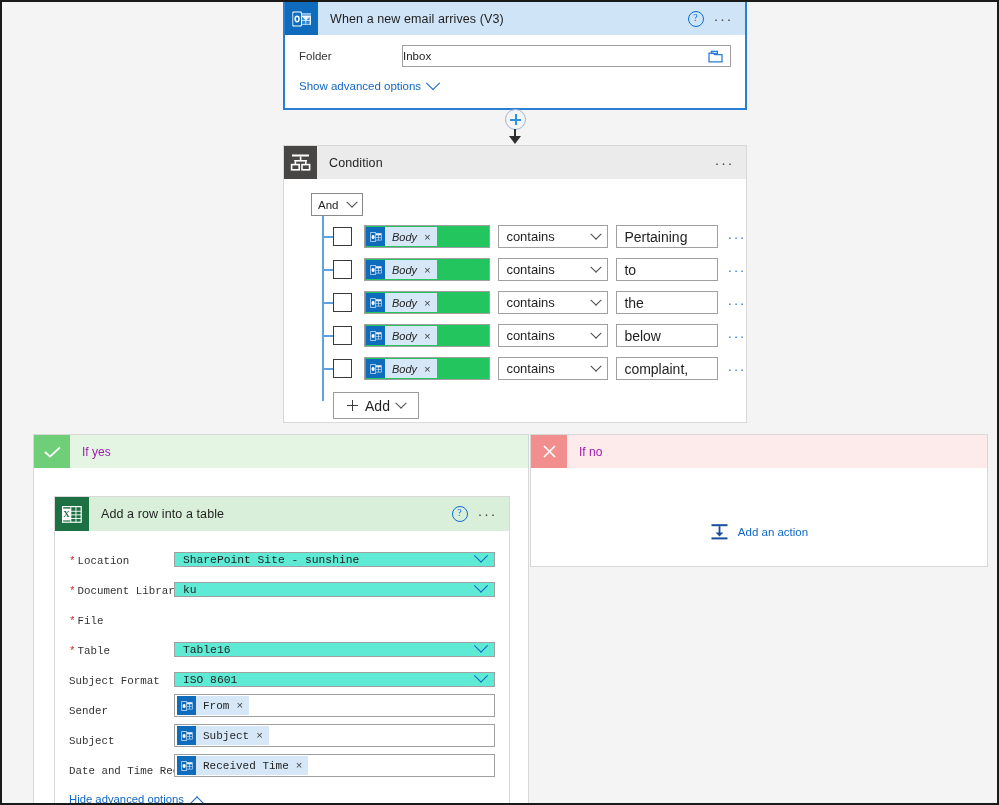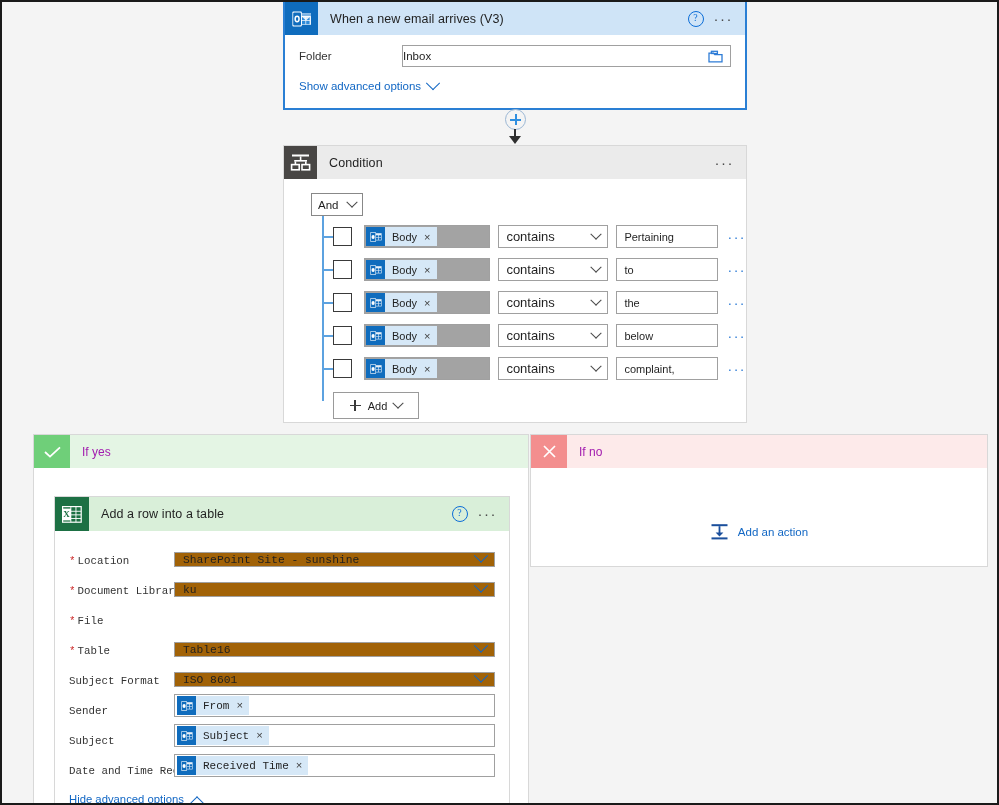--- a/index.html
+++ b/index.html
@@ -261,25 +261,26 @@
     border: 1.4px solid #3a3a3a;
     background: #fff;
     flex: 0 0 17px;
     margin-right: 12px;
     cursor: pointer;
   }
   .token-input {
     width: 142px;
     height: 23px;
     border: 1px solid #a0a0a0;
-    background: #a3a3a3;
+    background: #22c55e;
     display: flex;
     align-items: center;
     box-sizing: border-box;
     padding: 1px;
+    font-style: italic;
   }
   .token {
     display: inline-flex;
     align-items: center;
     height: 19px;
     background: #d6e8f7;
     font-size: 11px;
     color: #1f1f1f;
     padding-right: 6px;
     max-width: 100%;
@@ -314,21 +315,21 @@
   }
   .val-input {
     width: 112px;
     height: 23px;
     border: 1px solid #a0a0a0;
     background: #fff;
     display: flex;
     align-items: center;
     padding: 8px 7px;
     box-sizing: border-box;
-    font-size: 11px;
+    font-size: 14px;
     color: #1f1f1f;
     margin-left: 8px;
   }
   .row-ellipsis {
     margin-left: 10px;
     color: #2e7cd6;
     font-size: 14px;
     letter-spacing: 1.5px;
     line-height: 6px;
     cursor: pointer;
@@ -338,21 +339,21 @@
     margin-left: 22px;
     margin-top: 2px;
     width: 84px;
     height: 25px;
     border: 1px solid #9a9a9a;
     background: #fff;
     display: inline-flex;
     align-items: center;
     justify-content: center;
     gap: 7px;
-    font-size: 11px;
+    font-size: 14px;
     color: #1f1f1f;
     cursor: pointer;
     position: relative;
   }
   .plus-sm {
     position: relative;
     width: 11px; height: 11px;
     display: inline-block;
   }
   .plus-sm:before, .plus-sm:after {
@@ -435,21 +436,21 @@
     color: #333333;
     width: 105px;
     flex: 0 0 105px;
     white-space: nowrap;
   }
   .req { color: #cc2b2b; margin-right: 2px; }
   .ex-select, .ex-text {
     flex: 1;
     height: 15px;
     border: 1px solid #a0a0a0;
-    background: #a16207;
+    background: #5eead4;
     display: flex;
     align-items: center;
     justify-content: space-between;
     padding: 2px 8px;
     box-sizing: border-box;
     font-size: 11.3px;
     color: #1f1f1f;
   }
   .ex-select .chev-bl {
     display: inline-block;

